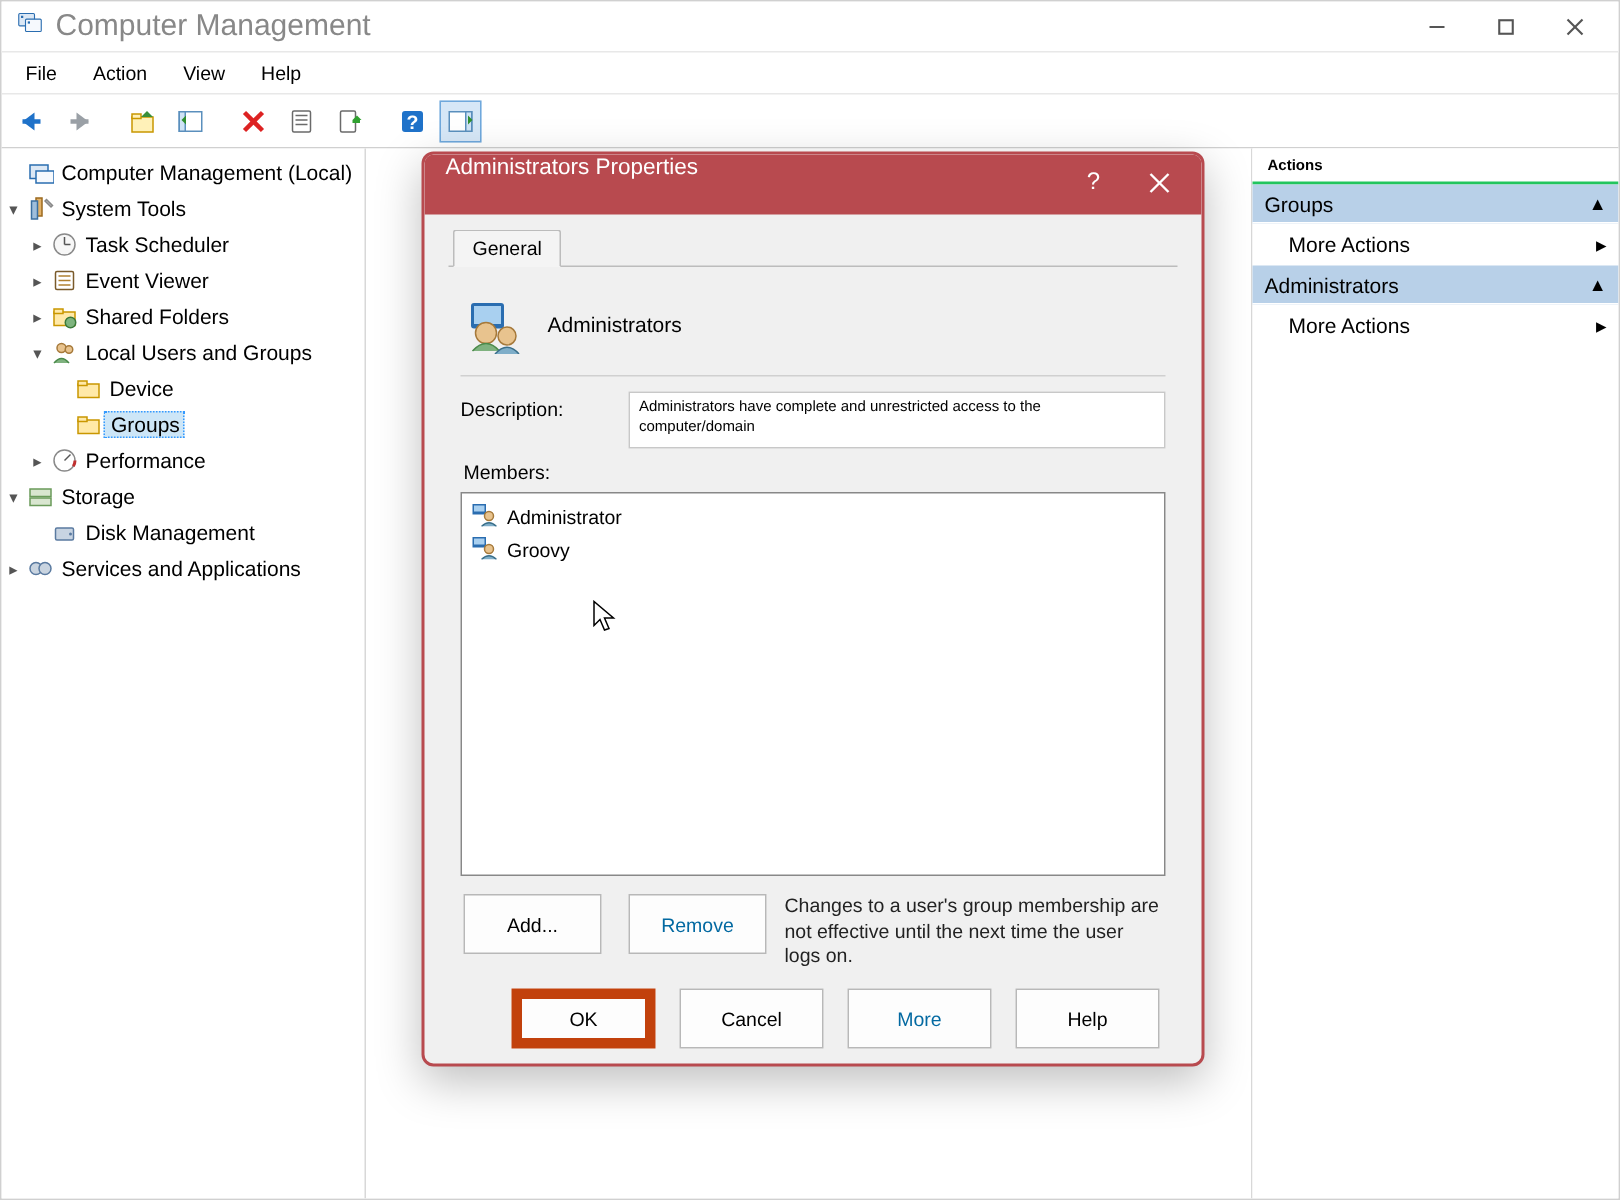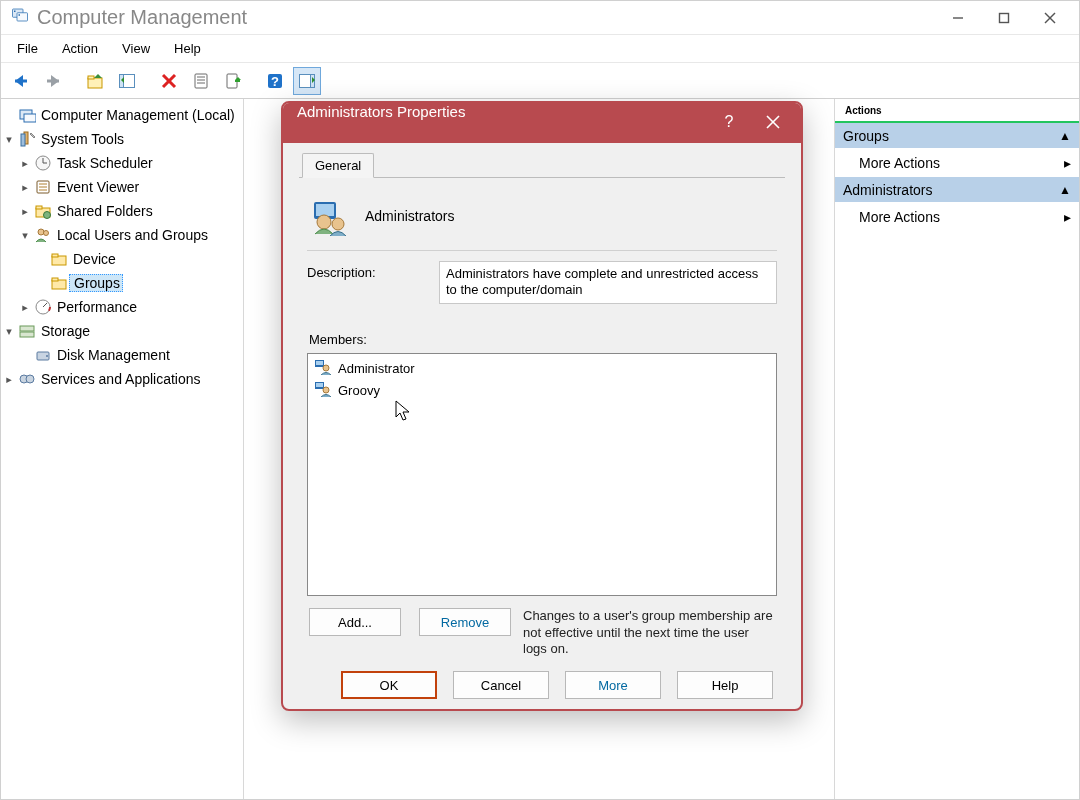--- a/index.html
+++ b/index.html
@@ -199,29 +199,29 @@
     display: flex; flex-direction: column;
     background: #f0f0f0;
   }
   .group-head {
     display: flex; align-items: center;
     gap: 14px;
     padding: 4px 4px 12px 4px;
   }
   .group-icon { width: 40px; height: 40px; }
   .head-sep { height: 1px; background: #d0d0d0; margin: 2px 0 10px 0; }
-  .desc-row { display: flex; align-items: flex-start; gap: 28px; margin-bottom: 26px; }
+  .desc-row { display: flex; align-items: flex-start; gap: 8px; margin-bottom: 6px; }
   .desc-row .lbl { width: 104px; padding-top: 4px; }
   .desc-field {
     flex: 1;
     background: #fff;
     border: 1px solid #c8c8c8;
     min-height: 38px;
     padding: 4px 6px;
-    font-size: 13px;
+    font-size: 10px;
     line-height: 1.25;
   }
   .members-lbl { margin: 2px 0 6px 2px; }
   .members-list {
     flex: 1;
     background: #fff;
     border: 1px solid #888;
     padding: 4px 4px;
     overflow: auto;
     min-height: 220px;
@@ -239,27 +239,27 @@
   }
 
   .members-footer {
     display: flex; align-items: flex-start;
     gap: 12px;
     padding: 12px 2px 4px 2px;
   }
   .members-footer .btnrow { display: flex; gap: 18px; }
   .btn {
     min-width: 92px;
-    height: 28px;
+    height: 40px;
     background: #fdfdfd;
     border: 1px solid #b8b8b8;
     display: inline-flex; align-items: center; justify-content: center;
     font-size: 13px;
   }
-  .btn.primary { border: 2px solid #c2410c; }
+  .btn.primary { border: 7px solid #c2410c; }
   .btn.disabled { color: #0369a1; }
   .members-footer .note {
     flex: 1;
     font-size: 13px;
     line-height: 1.25;
     color: #222;
   }
 
   .dialog-buttons {
     display: flex; gap: 16px; justify-content: flex-end;

